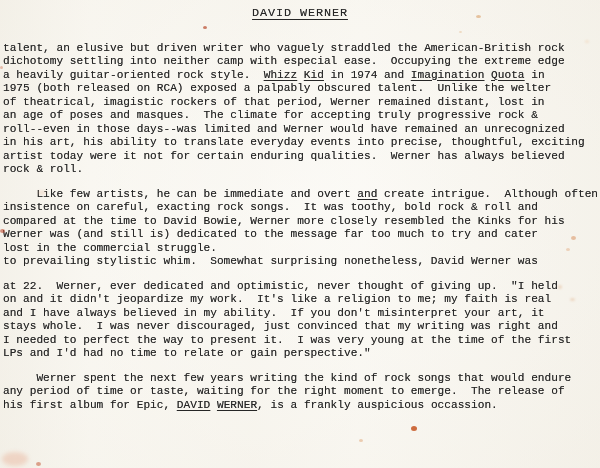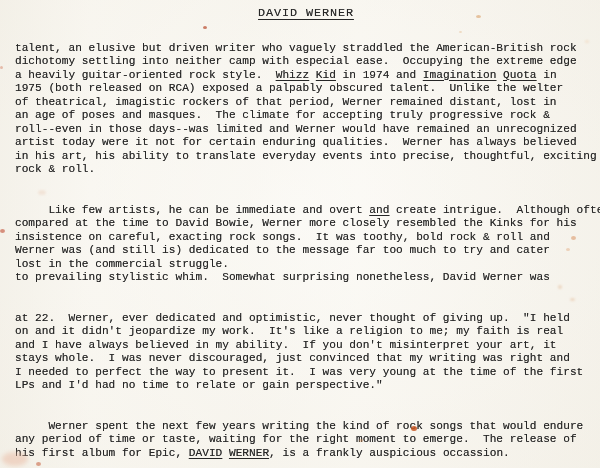--- a/index.html
+++ b/index.html
@@ -11,37 +11,37 @@
   }
   .texture {
     position: absolute; inset: 0; pointer-events: none;
     background:
       radial-gradient(ellipse at 50% 45%, rgba(255,255,255,0.35) 0%, rgba(235,230,218,0.25) 100%),
       linear-gradient(90deg, rgba(230,225,212,0.25) 0%, rgba(255,255,255,0) 15%,
         rgba(238,234,222,0.18) 42%, rgba(255,255,255,0) 60%, rgba(232,227,214,0.22) 100%);
   }
   .page {
     position: absolute; inset: 0;
-    padding: 7px 3px 0 15px;
+    padding: 7px 3px 0 3px;
     font-size: 11.15px;
     line-height: 13.5px;
     color: #262626;
     text-shadow: 0 0 0.4px rgba(30,30,30,0.55);
   }
   .title {
     margin: 0 0 21px 0;
     font-size: 11.8px;
     font-weight: normal;
     letter-spacing: 0.9px;
     text-align: center;
     text-decoration: underline;
     text-underline-offset: 2.5px;
     text-decoration-thickness: 1px;
   }
-  .para + .para { margin-top: 27px; font-family: Liberation Mono, monospace; }
+  .para + .para { margin-top: 11px; font-family: Liberation Mono, monospace; }
   .line { white-space: pre; }
   .u {
     text-decoration: underline;
     text-underline-offset: 2px;
     text-decoration-thickness: 1px;
   }
   .mark { position: absolute; pointer-events: none; }
 </style>
 </head>
 <body style="background: rgb(250, 248, 242);">
@@ -52,28 +52,28 @@
   <h1 class="title">DAVID WERNER</h1>
   <main>
       <div class="para">
         <div class="line"><span>talent, an elusive but driven writer who vaguely straddled the American-British rock</span></div>
         <div class="line"><span>dichotomy settling into neither camp with especial ease.  Occupying the extreme edge</span></div>
         <div class="line"><span>a heavily guitar-oriented rock style.  </span><span class="u">Whizz</span><span> </span><span class="u">Kid</span><span> in 1974 and </span><span class="u">Imagination</span><span> </span><span class="u">Quota</span><span> in</span></div>
         <div class="line"><span>1975 (both released on RCA) exposed a palpably obscured talent.  Unlike the welter</span></div>
         <div class="line"><span>of theatrical, imagistic rockers of that period, Werner remained distant, lost in</span></div>
         <div class="line"><span>an age of poses and masques.  The climate for accepting truly progressive rock &amp;</span></div>
         <div class="line"><span>roll--even in those days--was limited and Werner would have remained an unrecognized</span></div>
+        <div class="line"><span>in his art, his ability to translate everyday events into precise, thoughtful, exciting</span></div>
         <div class="line"><span>artist today were it not for certain enduring qualities.  Werner has always believed</span></div>
-        <div class="line"><span>in his art, his ability to translate everyday events into precise, thoughtful, exciting</span></div>
         <div class="line"><span>rock &amp; roll.</span></div>
       </div>
       <div class="para">
         <div class="line"><span>     Like few artists, he can be immediate and overt </span><span class="u">and</span><span> create intrigue.  Although often</span></div>
+        <div class="line"><span>insistence on careful, exacting rock songs.  It was toothy, bold rock &amp; roll and</span></div>
         <div class="line"><span>compared at the time to David Bowie, Werner more closely resembled the Kinks for his</span></div>
-        <div class="line"><span>insistence on careful, exacting rock songs.  It was toothy, bold rock &amp; roll and</span></div>
         <div class="line"><span>Werner was (and still is) dedicated to the message far too much to try and cater</span></div>
         <div class="line"><span>lost in the commercial struggle.</span></div>
         <div class="line"><span>to prevailing stylistic whim.  Somewhat surprising nonetheless, David Werner was</span></div>
       </div>
       <div class="para">
         <div class="line"><span>at 22.  Werner, ever dedicated and optimistic, never thought of giving up.  "I held</span></div>
         <div class="line"><span>on and it didn't jeopardize my work.  It's like a religion to me; my faith is real</span></div>
         <div class="line"><span>and I have always believed in my ability.  If you don't misinterpret your art, it</span></div>
         <div class="line"><span>stays whole.  I was never discouraged, just convinced that my writing was right and</span></div>
         <div class="line"><span>I needed to perfect the way to present it.  I was very young at the time of the first</span></div>

